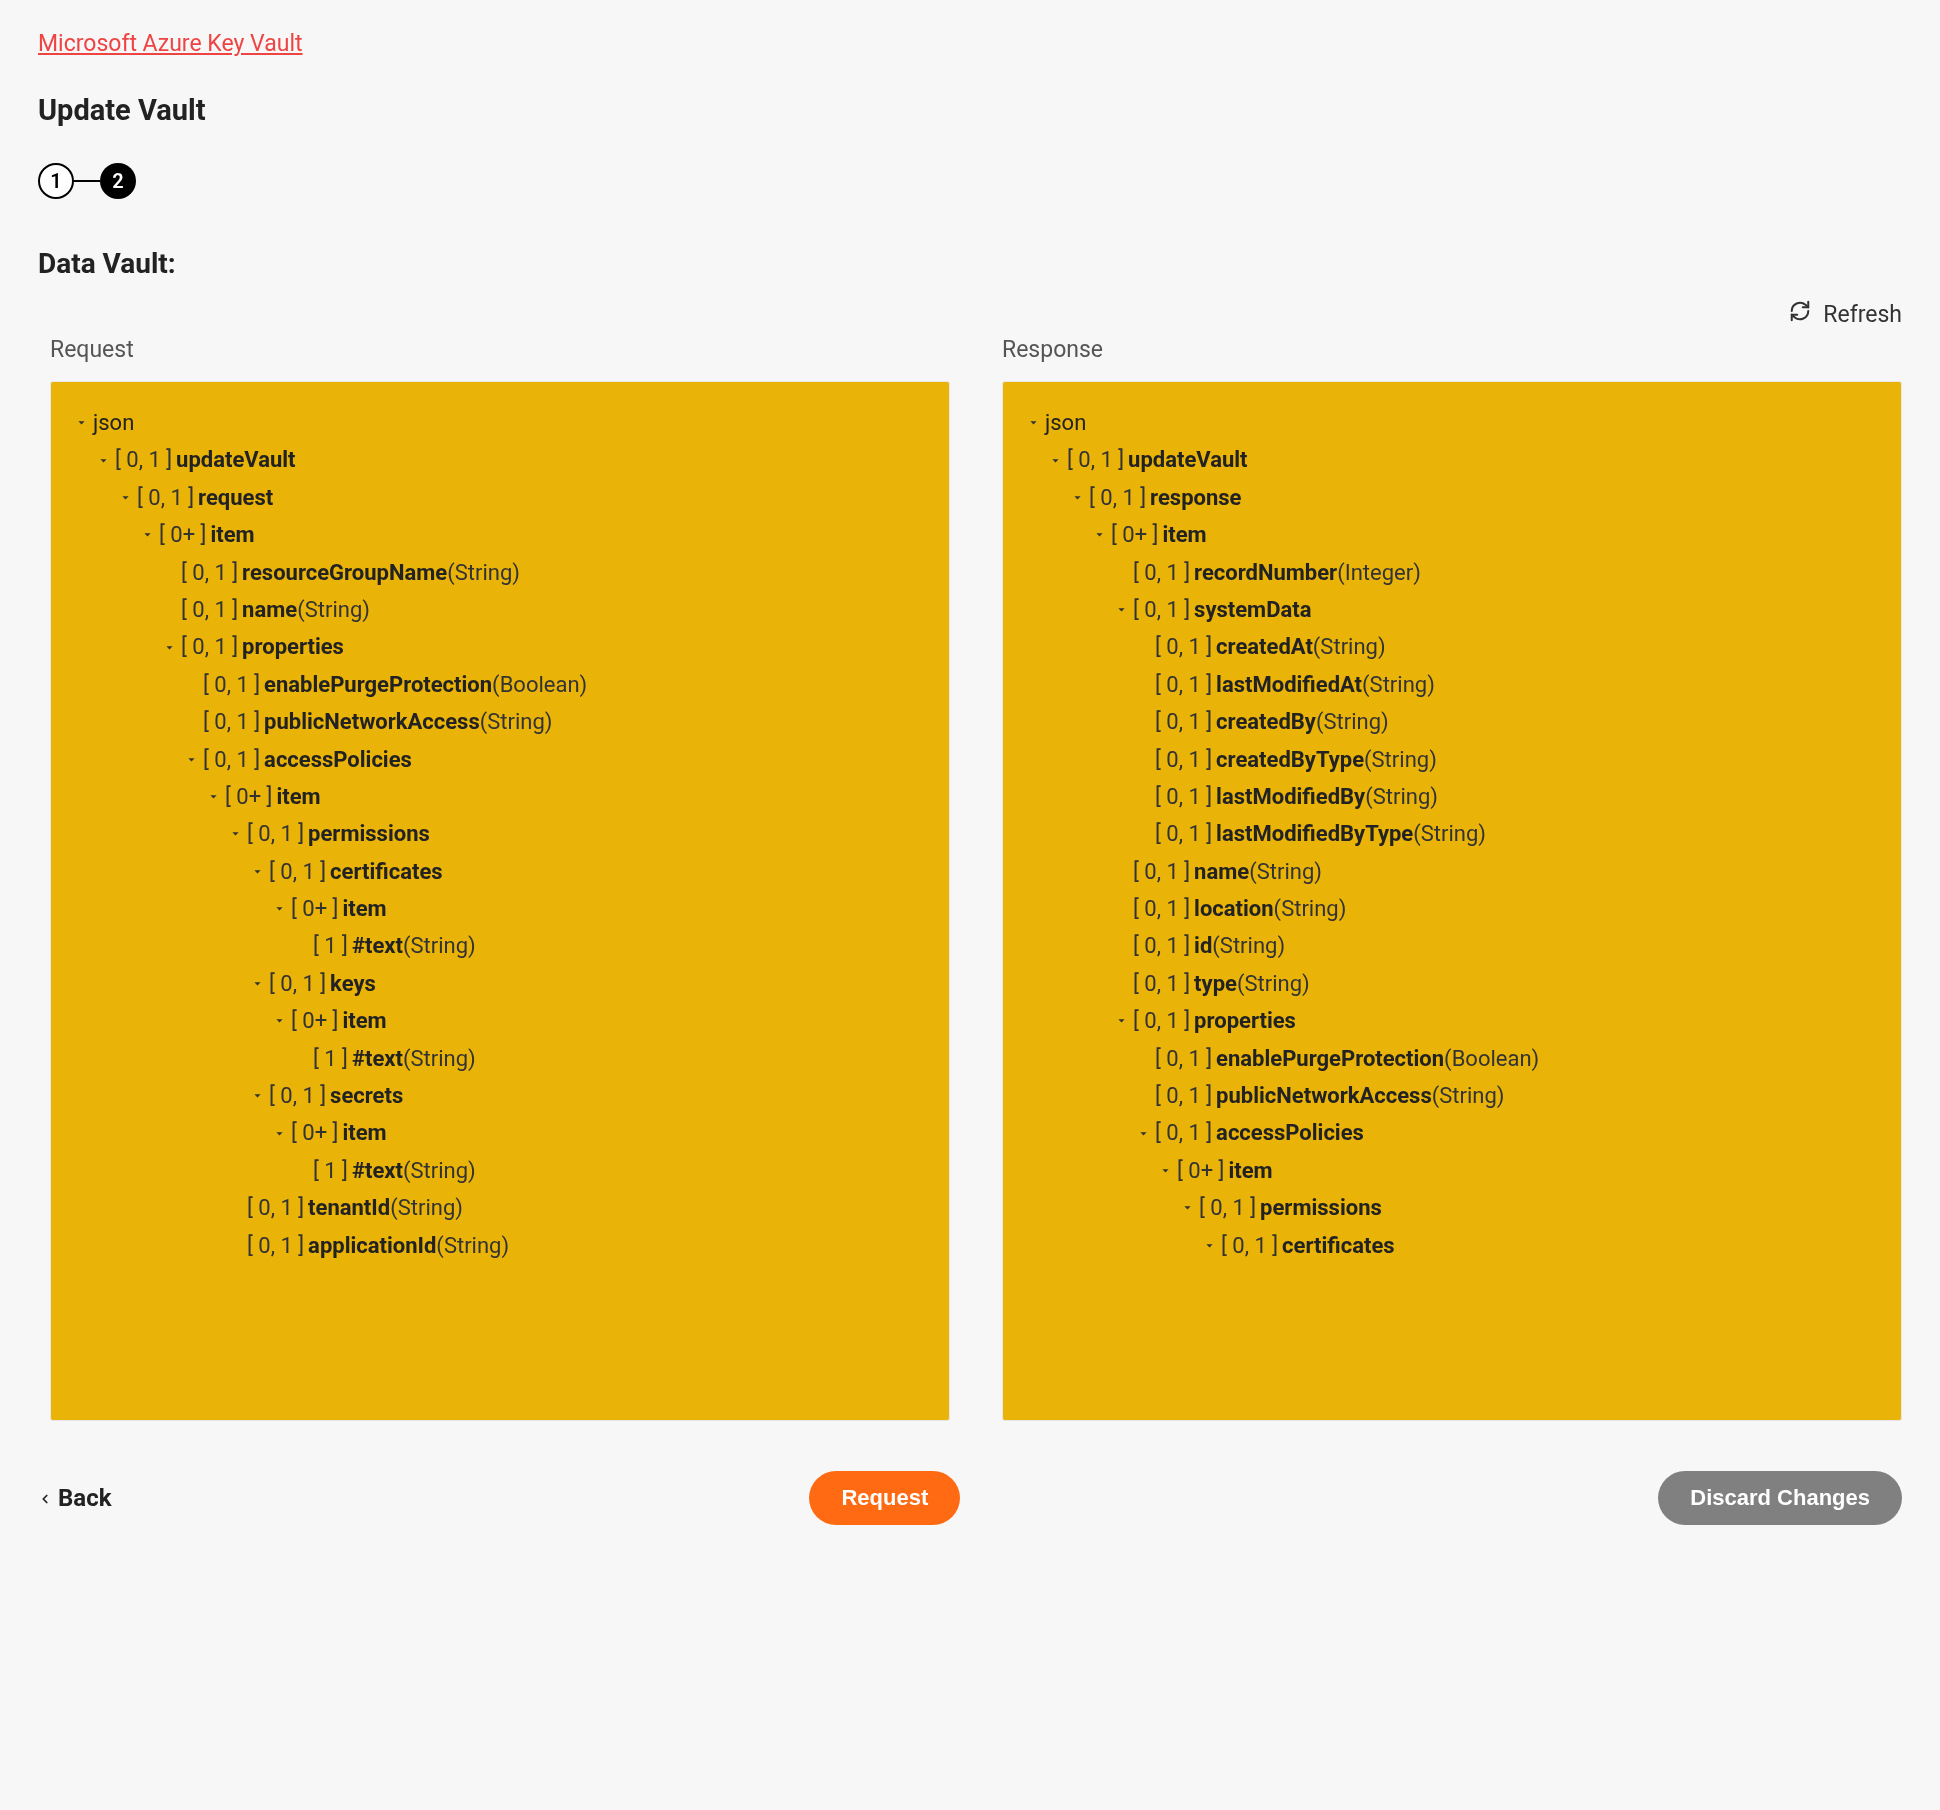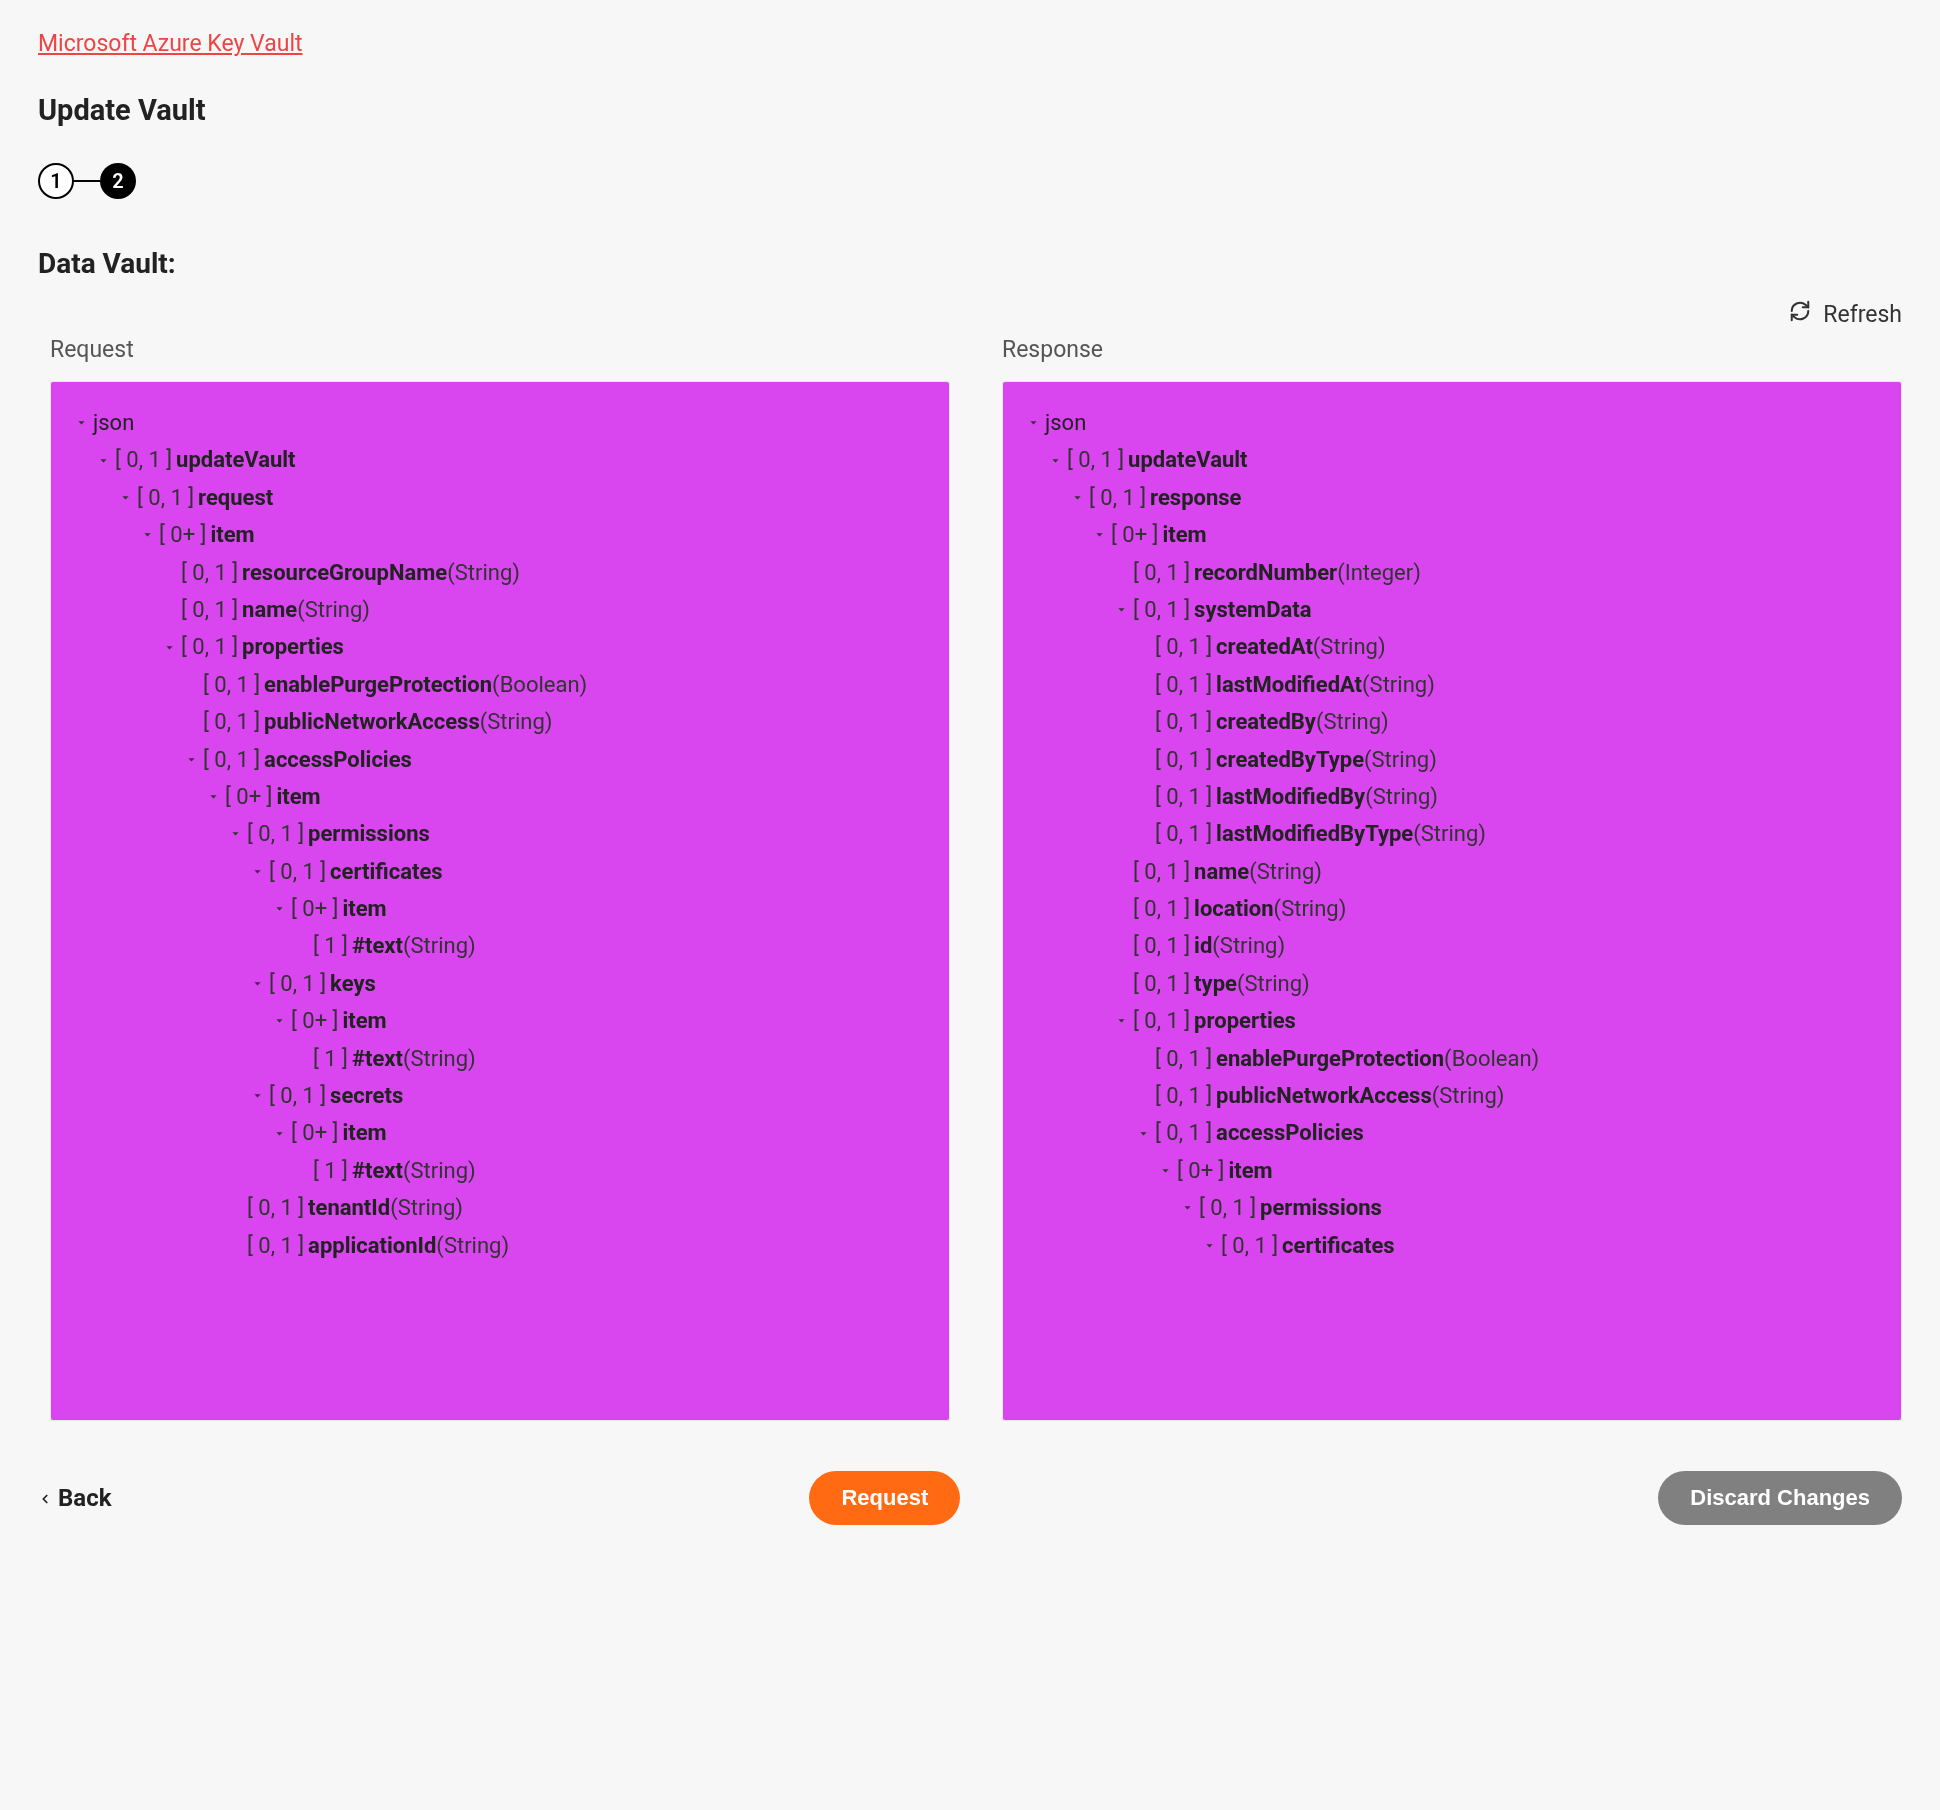--- a/index.html
+++ b/index.html
@@ -71,21 +71,21 @@
     gap: 40px;
     margin-top: 8px;
   }
   .column { flex: 1; min-width: 0; margin-left: 12px; }
   .col-title {
     font-size: 23px;
     color: #555;
     margin-bottom: 18px;
   }
   .panel {
-    background: #d946ef;
+    background: #eab308;
     border: 1px solid #e6e6e6;
     border-radius: 3px;
     padding: 22px 26px 22px 18px;
     height: 1040px;
     overflow: hidden;
   }
   .tree { font-size: 22px; line-height: 1.7; }
   .node {
     display: flex;
     align-items: center;

